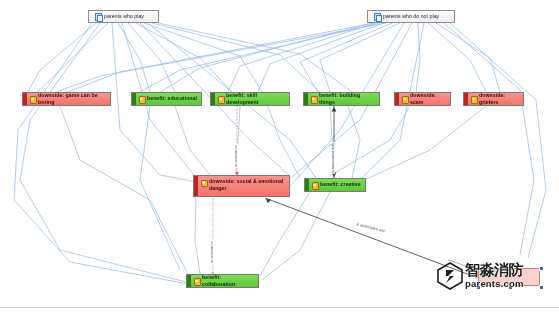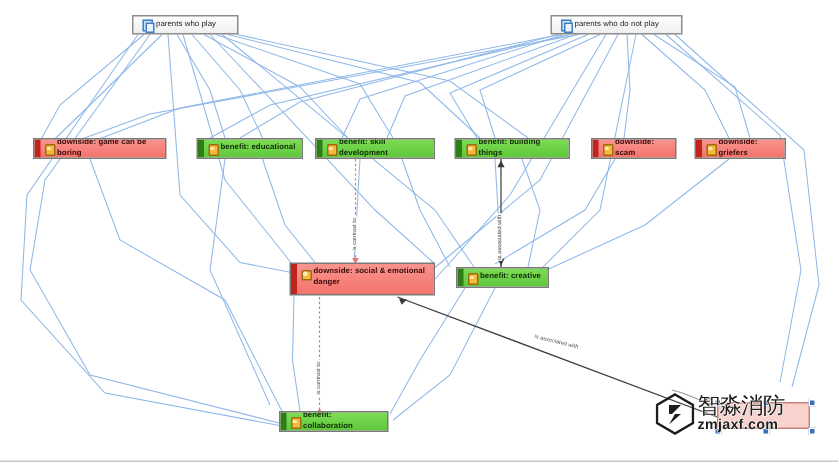--- a/index.html
+++ b/index.html
@@ -160,21 +160,21 @@
     position: relative;
     flex: 0 0 auto;
   }
   #watermark .wm-text {
     margin-left: 2px;
     line-height: 1;
   }
   #watermark .wm-cn {
     font-family: "DejaVu Sans", sans-serif;
     font-size: 15px;
-    font-weight: normal;
+    font-weight: bold;
     color: #1d1d1b;
     letter-spacing: -.5px;
     -webkit-text-stroke: .7px #ffffff;
     paint-order: stroke fill;
   }
   #watermark .wm-en {
     font-family: "Liberation Sans", sans-serif;
     font-size: 9.5px;
     font-weight: bold;
     color: #1d1d1b;
@@ -360,18 +360,18 @@
 
   <div id="watermark">
     <div class="wm-logo">
       <svg viewBox="0 0 26 28" width="26" height="28">
         <path d="M13 1 L25 8 L25 20 L13 27 L1 20 L1 8 Z" fill="none" stroke="#1d1d1b" stroke-width="1.6"></path>
         <path d="M9 8 L17 8 L11 14 L17 14 L9 21 L13 14 L9 14 Z" fill="#1d1d1b"></path>
       </svg>
     </div>
     <div class="wm-text">
       <div class="wm-cn">智淼消防</div>
-      <div class="wm-en">zmjaxf.com</div>
+      <div class="wm-en">parents.com</div>
     </div>
   </div>
 
   <div id="bottom-bar"></div>
 </div>
 
 </body></html>

